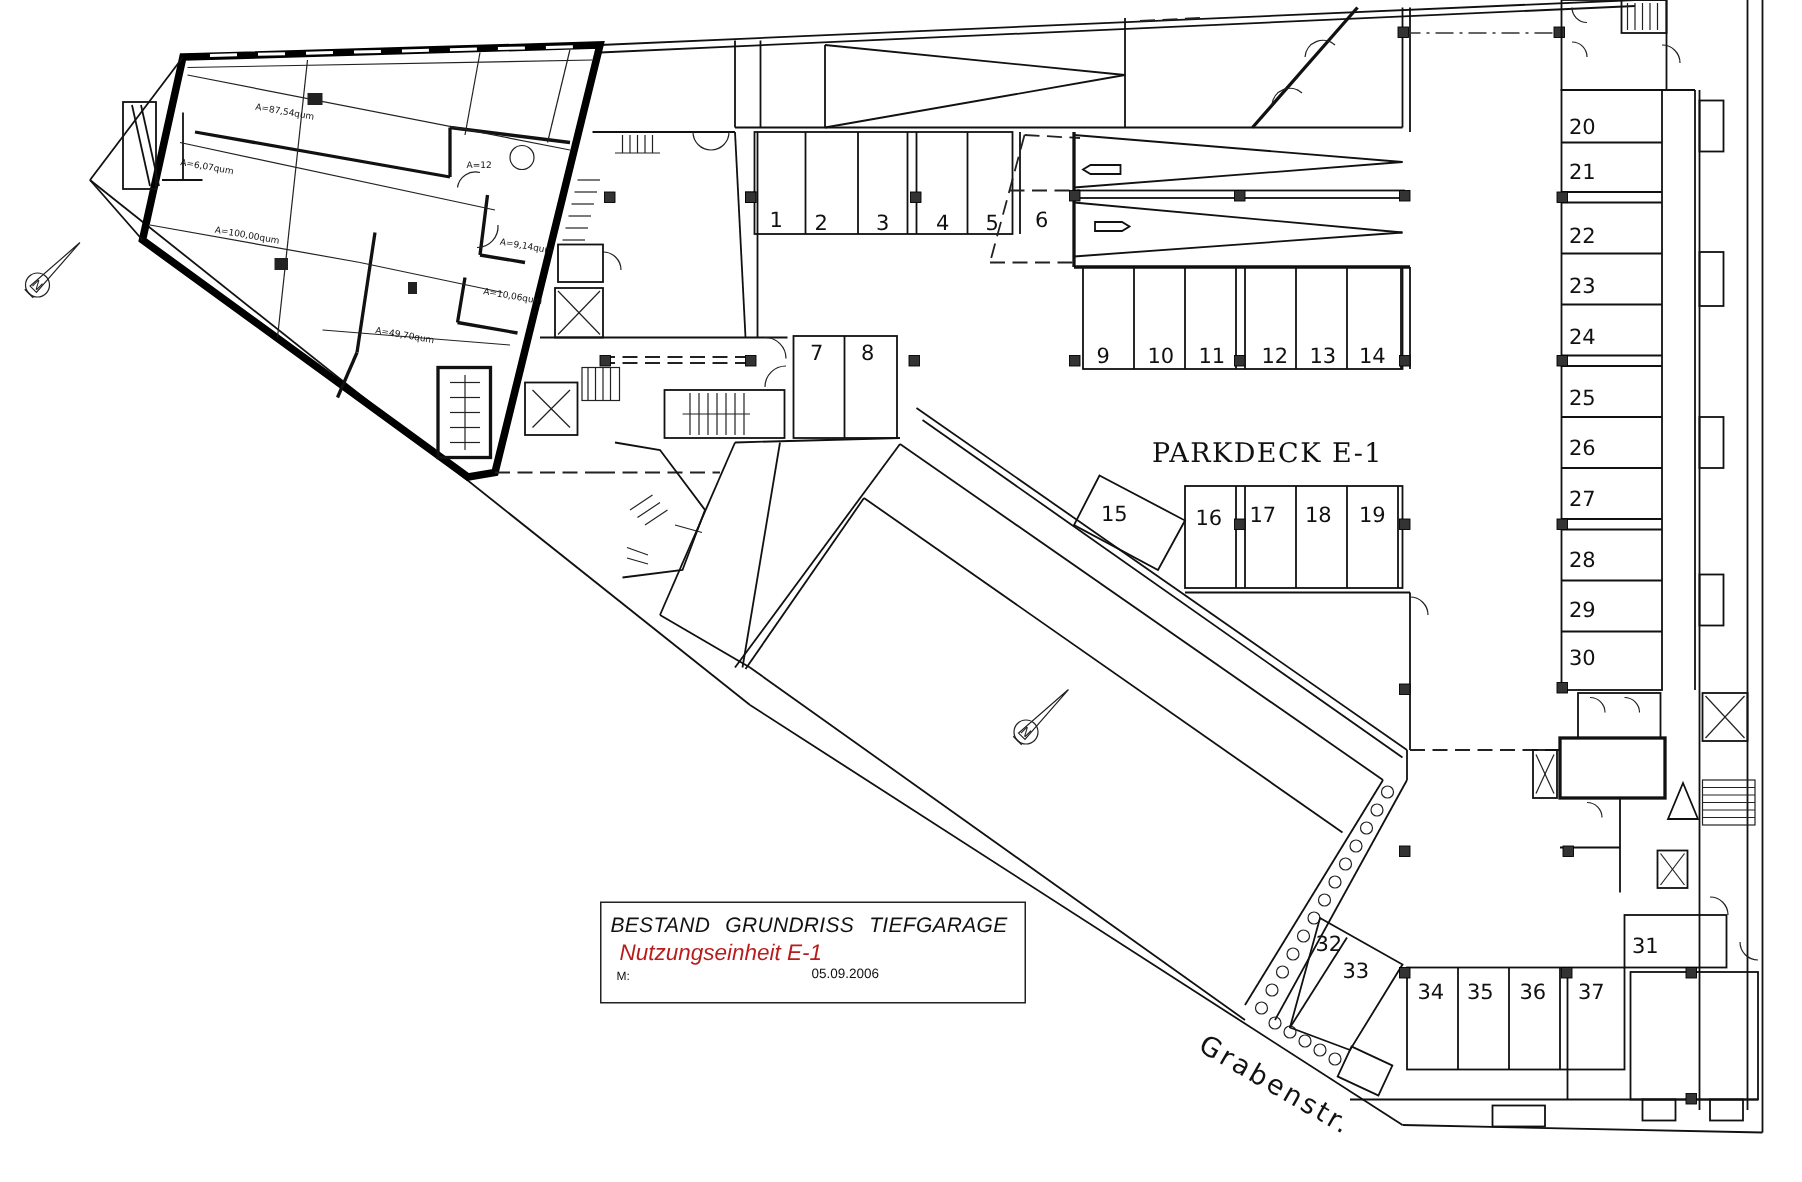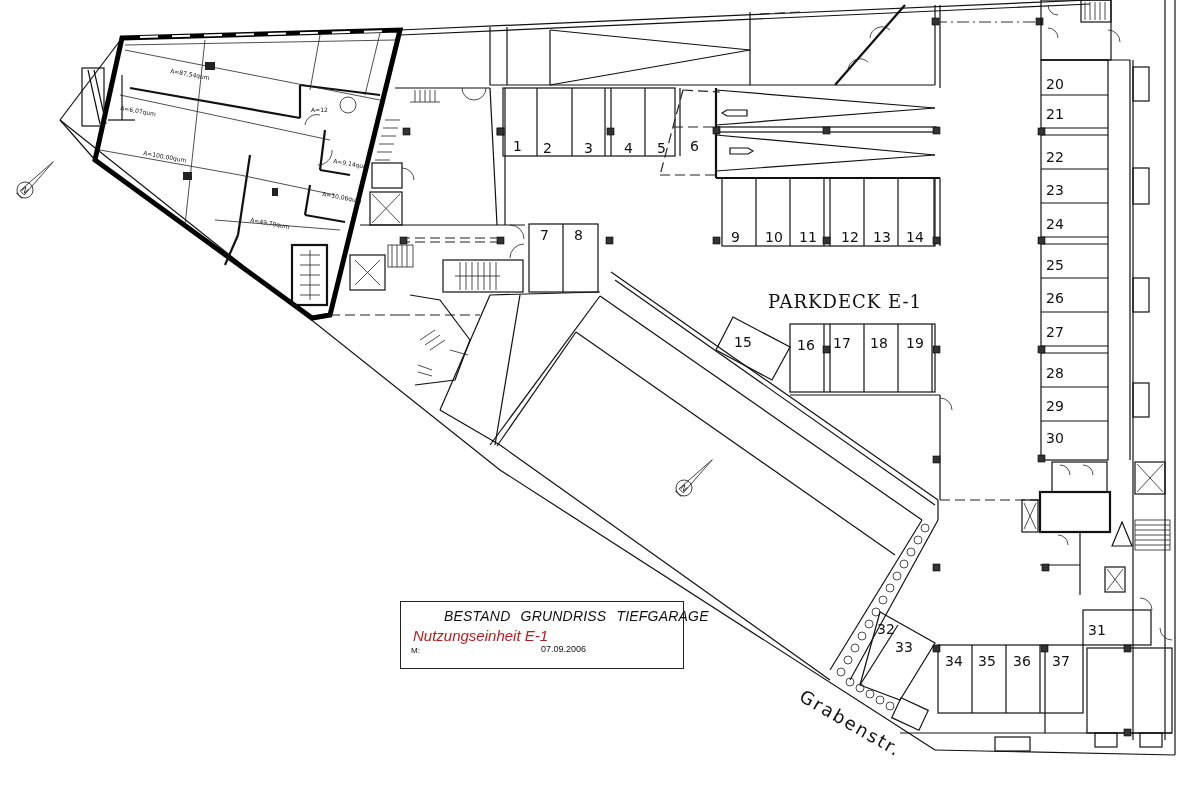--- a/index.html
+++ b/index.html
@@ -10,21 +10,21 @@
   .wb { stroke: #000; fill: none; stroke-width: 5; }
   .dash { stroke: #222; fill: none; stroke-width: 1.2; stroke-dasharray: 10 5; }
   .dashdot { stroke: #333; fill: none; stroke-width: 1; stroke-dasharray: 12 4 2 4; }
   .thin { stroke: #222; fill: none; stroke-width: 0.8; }
   .col { fill: #333; stroke: #000; stroke-width: 0.6; }
   .num { font-family: "DejaVu Sans", sans-serif; font-size: 14px; fill: #111; }
   .deck { font-family: "DejaVu Serif", serif; font-size: 18px; fill: #111; letter-spacing: 1px; }
   .small { font-family: "DejaVu Sans", sans-serif; font-size: 6px; fill: #111; }
   .street { font-family: "DejaVu Sans", sans-serif; font-size: 18px; fill: #111; letter-spacing: 2px; }
   .title-box { position: absolute; left: 400px; top: 601px; width: 282px; height: 66px; border: 1px solid #222; background: #fff; }
-  .title-main { position: absolute; left: 6px; top: 6px; font-family: "Liberation Sans", sans-serif; font-style: italic; font-size: 14px; color: #111; white-space: nowrap; word-spacing: 6px; letter-spacing: 0.2px; margin-left: 37px; }
+  .title-main { position: absolute; left: 6px; top: 6px; font-family: "Liberation Sans", sans-serif; font-style: italic; font-size: 14px; color: #111; white-space: nowrap; word-spacing: 6px; letter-spacing: 0.2px; }
   .title-sub { position: absolute; left: 12px; top: 25px; font-family: "Liberation Sans", sans-serif; font-style: italic; font-size: 15px; color: #b91c1c; white-space: nowrap; }
   .title-m { position: absolute; left: 10px; top: 44px; font-family: "Liberation Sans", sans-serif; font-size: 8px; color: #111; }
   .title-date { position: absolute; left: 140px; top: 42px; font-family: "Liberation Sans", sans-serif; font-size: 9px; color: #111; }
 </style>
 </head>
 <body>
 
 <svg id="plan" viewBox="0 0 1201 788" xmlns="http://www.w3.org/2000/svg">
 
   <g>
@@ -442,14 +442,14 @@
     <polygon points="-3,-4 3,-4 0,40" fill="none" stroke="#222" stroke-width="0.8"></polygon>
     <line x1="-4" y1="-8" x2="4" y2="-8" stroke="#222"></line>
     <text x="-3" y="3" font-size="8" fill="#222" font-family="DejaVu Sans, sans-serif">N</text>
   </g>
 </svg>
 
 <div class="title-box">
   <div class="title-main">BESTAND   GRUNDRISS  TIEFGARAGE</div>
   <div class="title-sub">Nutzungseinheit  E-1</div>
   <div class="title-m">M:</div>
-  <div class="title-date">07.09.2006</div>
+  <div class="title-date">05.09.2006</div>
 </div>
 
 </body></html>

